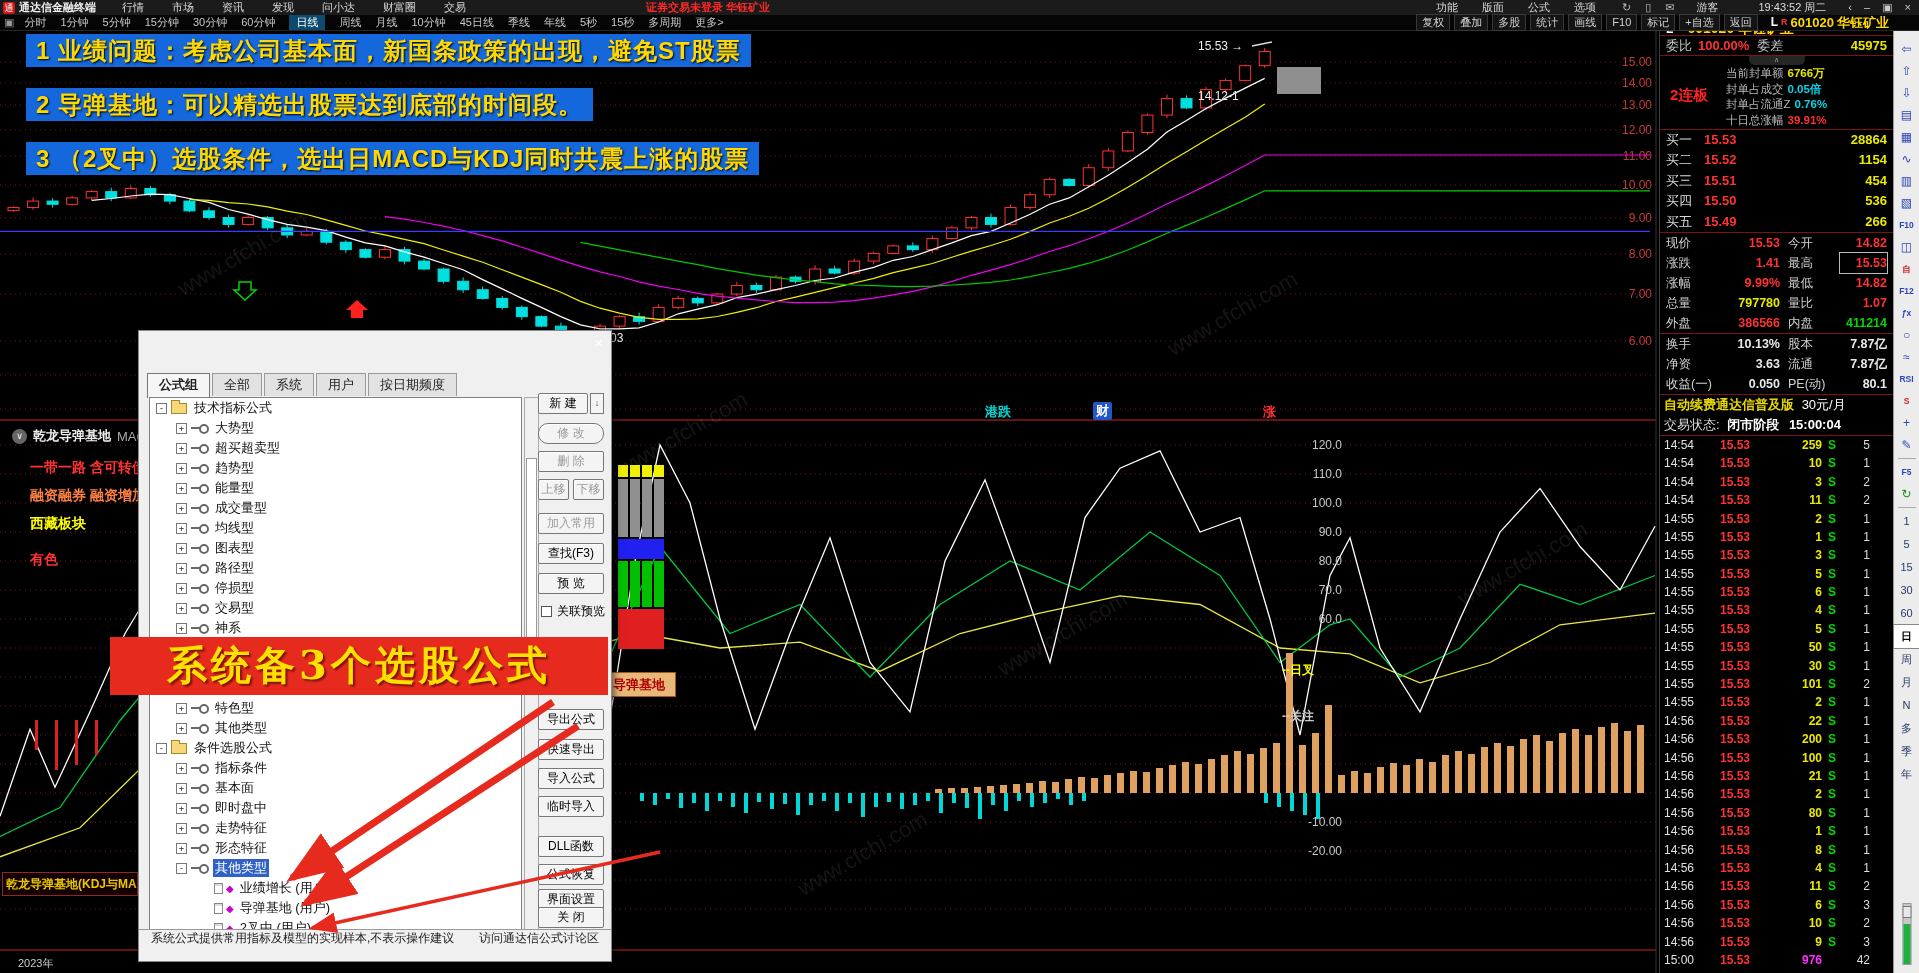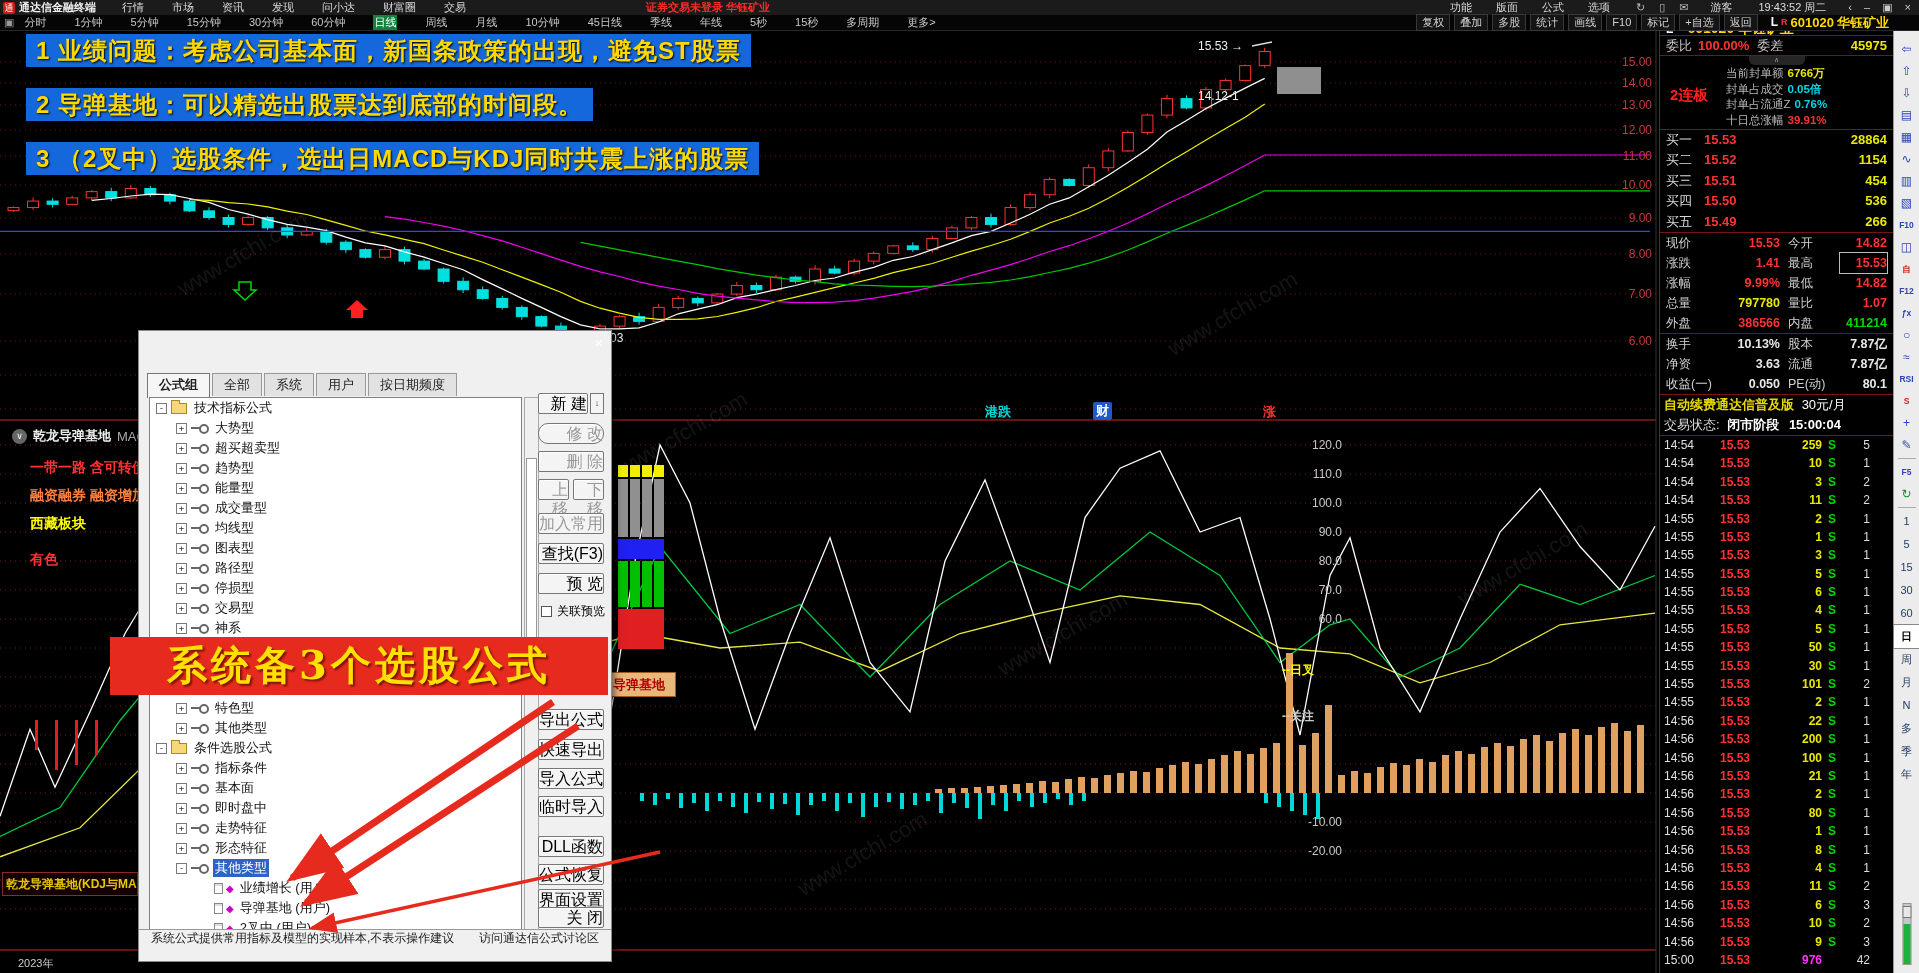--- a/index.html
+++ b/index.html
@@ -8,27 +8,27 @@
   
   .row1{position:absolute;top:0;left:0;right:0;height:15px;background:#1b1b1b;color:#d8d8d8;font-size:11px;line-height:15px;display:flex;align-items:center;z-index:50}
   .logo-box{width:12px;height:12px;background:#d01818;color:#fff;font-size:9px;line-height:12px;text-align:center;margin:0 4px 0 3px;border-radius:2px}
   .app-title{font-weight:bold;color:#eee;margin-right:26px}
   .menu1{display:flex;gap:28px}
   .menu1 span{cursor:default}
   .alert{color:#ff2a2a;font-weight:bold;margin-left:180px}
   .rmenus{display:flex;gap:24px;margin-left:auto}
   .tb-icons{display:flex;gap:14px;margin-left:26px;color:#bbb}
   .user{margin-left:22px}
-  .clock{margin-left:26px;color:#ddd}
+  .clock{margin-left:40px;color:#ddd}
   .winctl{display:flex;gap:12px;margin:0 8px 0 22px;color:#ccc}
   .row2{position:absolute;top:15px;left:0;right:0;height:16px;background:#050505;border-bottom:1px solid #262626;color:#c8c8c8;font-size:11px;line-height:15px;display:flex;align-items:center;z-index:50}
   .win-ico{margin:0 10px 0 4px;color:#999}
-  .periods{display:flex;gap:28px}
+  .periods{display:flex;gap:14px}
   .periods span{cursor:default}
-  .periods .active{background:#15803d;color:#fff;padding:0 1px}
+  .periods .active{background:#0c4a6e;color:#fff;padding:0 7px}
   .r2right{margin-left:auto;display:flex;align-items:center;gap:5px;margin-right:30px}
   .tools{display:flex;gap:4px}
   .tools span{border:1px solid #383838;background:#141414;padding:0 5px;color:#d0d0d0}
   .stock-id{margin-left:8px;font-weight:bold;font-size:12px;color:#fff;display:flex;align-items:center;gap:3px}
   .stock-id .r-flag{color:#ff3030;font-size:9px;vertical-align:super}
   .stock-id .code,.stock-id .sname{color:#ffd800;font-size:13px}
   
   .chart{position:absolute;left:0;top:31px;width:1658px;height:942px;background:#000}
   .chart svg{position:absolute;left:0;top:0}
   .anno{position:absolute;background:#1468dc;color:#ffd800;font-weight:bold;font-size:24px;line-height:31px;padding:1px 10px;white-space:nowrap;text-shadow:1px 1px 2px #000;z-index:12;letter-spacing:1px}
@@ -58,21 +58,21 @@
   .fico::before{content:"";position:absolute;top:-4px;left:-1px;width:7px;height:3px;background:#f7d77a;border:1px solid #a38a2f;border-bottom:none}
   .cico{position:relative;width:18px;height:10px;display:inline-block;margin-right:4px;flex:none}
   .cico::before{content:"";position:absolute;left:0;top:4px;width:11px;height:2px;background:#666}
   .cico::after{content:"";position:absolute;right:0;top:1px;width:6px;height:6px;border:2px solid #666;border-radius:50%;background:#fff}
   .lico{width:9px;height:11px;border:1px solid #888;background:#fdfdfd;margin-right:3px;flex:none;box-shadow:inset 0 2px 0 #ddd}
   .diam{color:#cc00cc;font-size:10px;margin-right:4px;flex:none}
   .trow .lbl{padding:0 2px}
   .trow.sel .lbl{background:#2f62c4;color:#fff}
   .vscroll{position:absolute;left:385px;top:66px;width:15px;height:548px;background:#f0f0f0;border:1px solid #aaa}
   .vthumb{position:absolute;left:1px;top:60px;width:11px;height:230px;background:#fff;border:1px solid #999}
-  .dbtn{position:absolute;left:399px;width:66px;height:21px;background:#f4f4f4;border:1px solid #777;border-radius:2px;font-size:16px;text-align:right;line-height:19px;color:#000;box-shadow:inset 1px 1px 0 #fff}
+  .dbtn{position:absolute;left:399px;width:66px;height:21px;background:#f4f4f4;border:1px solid #777;border-radius:2px;font-size:12px;text-align:center;line-height:19px;color:#000;box-shadow:inset 1px 1px 0 #fff}
   .dbtn.dis{color:#9a9a9a}
   .dbtn.half{width:31px}
   .dbtn.split{width:50px}
   .darrow{position:absolute;left:451px;width:14px;height:21px;background:#f4f4f4;border:1px solid #777;font-size:9px;text-align:center;line-height:19px;color:#333}
   .chkrow{position:absolute;left:402px;top:272px;display:flex;align-items:center;font-size:12px;color:#000}
   .chk{width:11px;height:11px;border:1px solid #555;background:#fff;margin-right:5px}
   .dlg-status{position:absolute;left:0;right:0;bottom:0;height:32px;border-top:1px solid #999;background:#f0f0f0;display:flex;justify-content:space-between;padding:0 12px;font-size:12px;color:#222;line-height:17px}
   
   .banner{position:absolute;left:110px;top:637px;width:498px;height:58px;background:#e62b1e;color:#ffe000;font-family:"DejaVu Serif",serif;font-weight:bold;font-size:40px;line-height:56px;text-align:center;letter-spacing:4px;z-index:40;text-shadow:2px 2px 2px #801008}
   .arrows{position:absolute;left:0;top:0;z-index:41;pointer-events:none}

